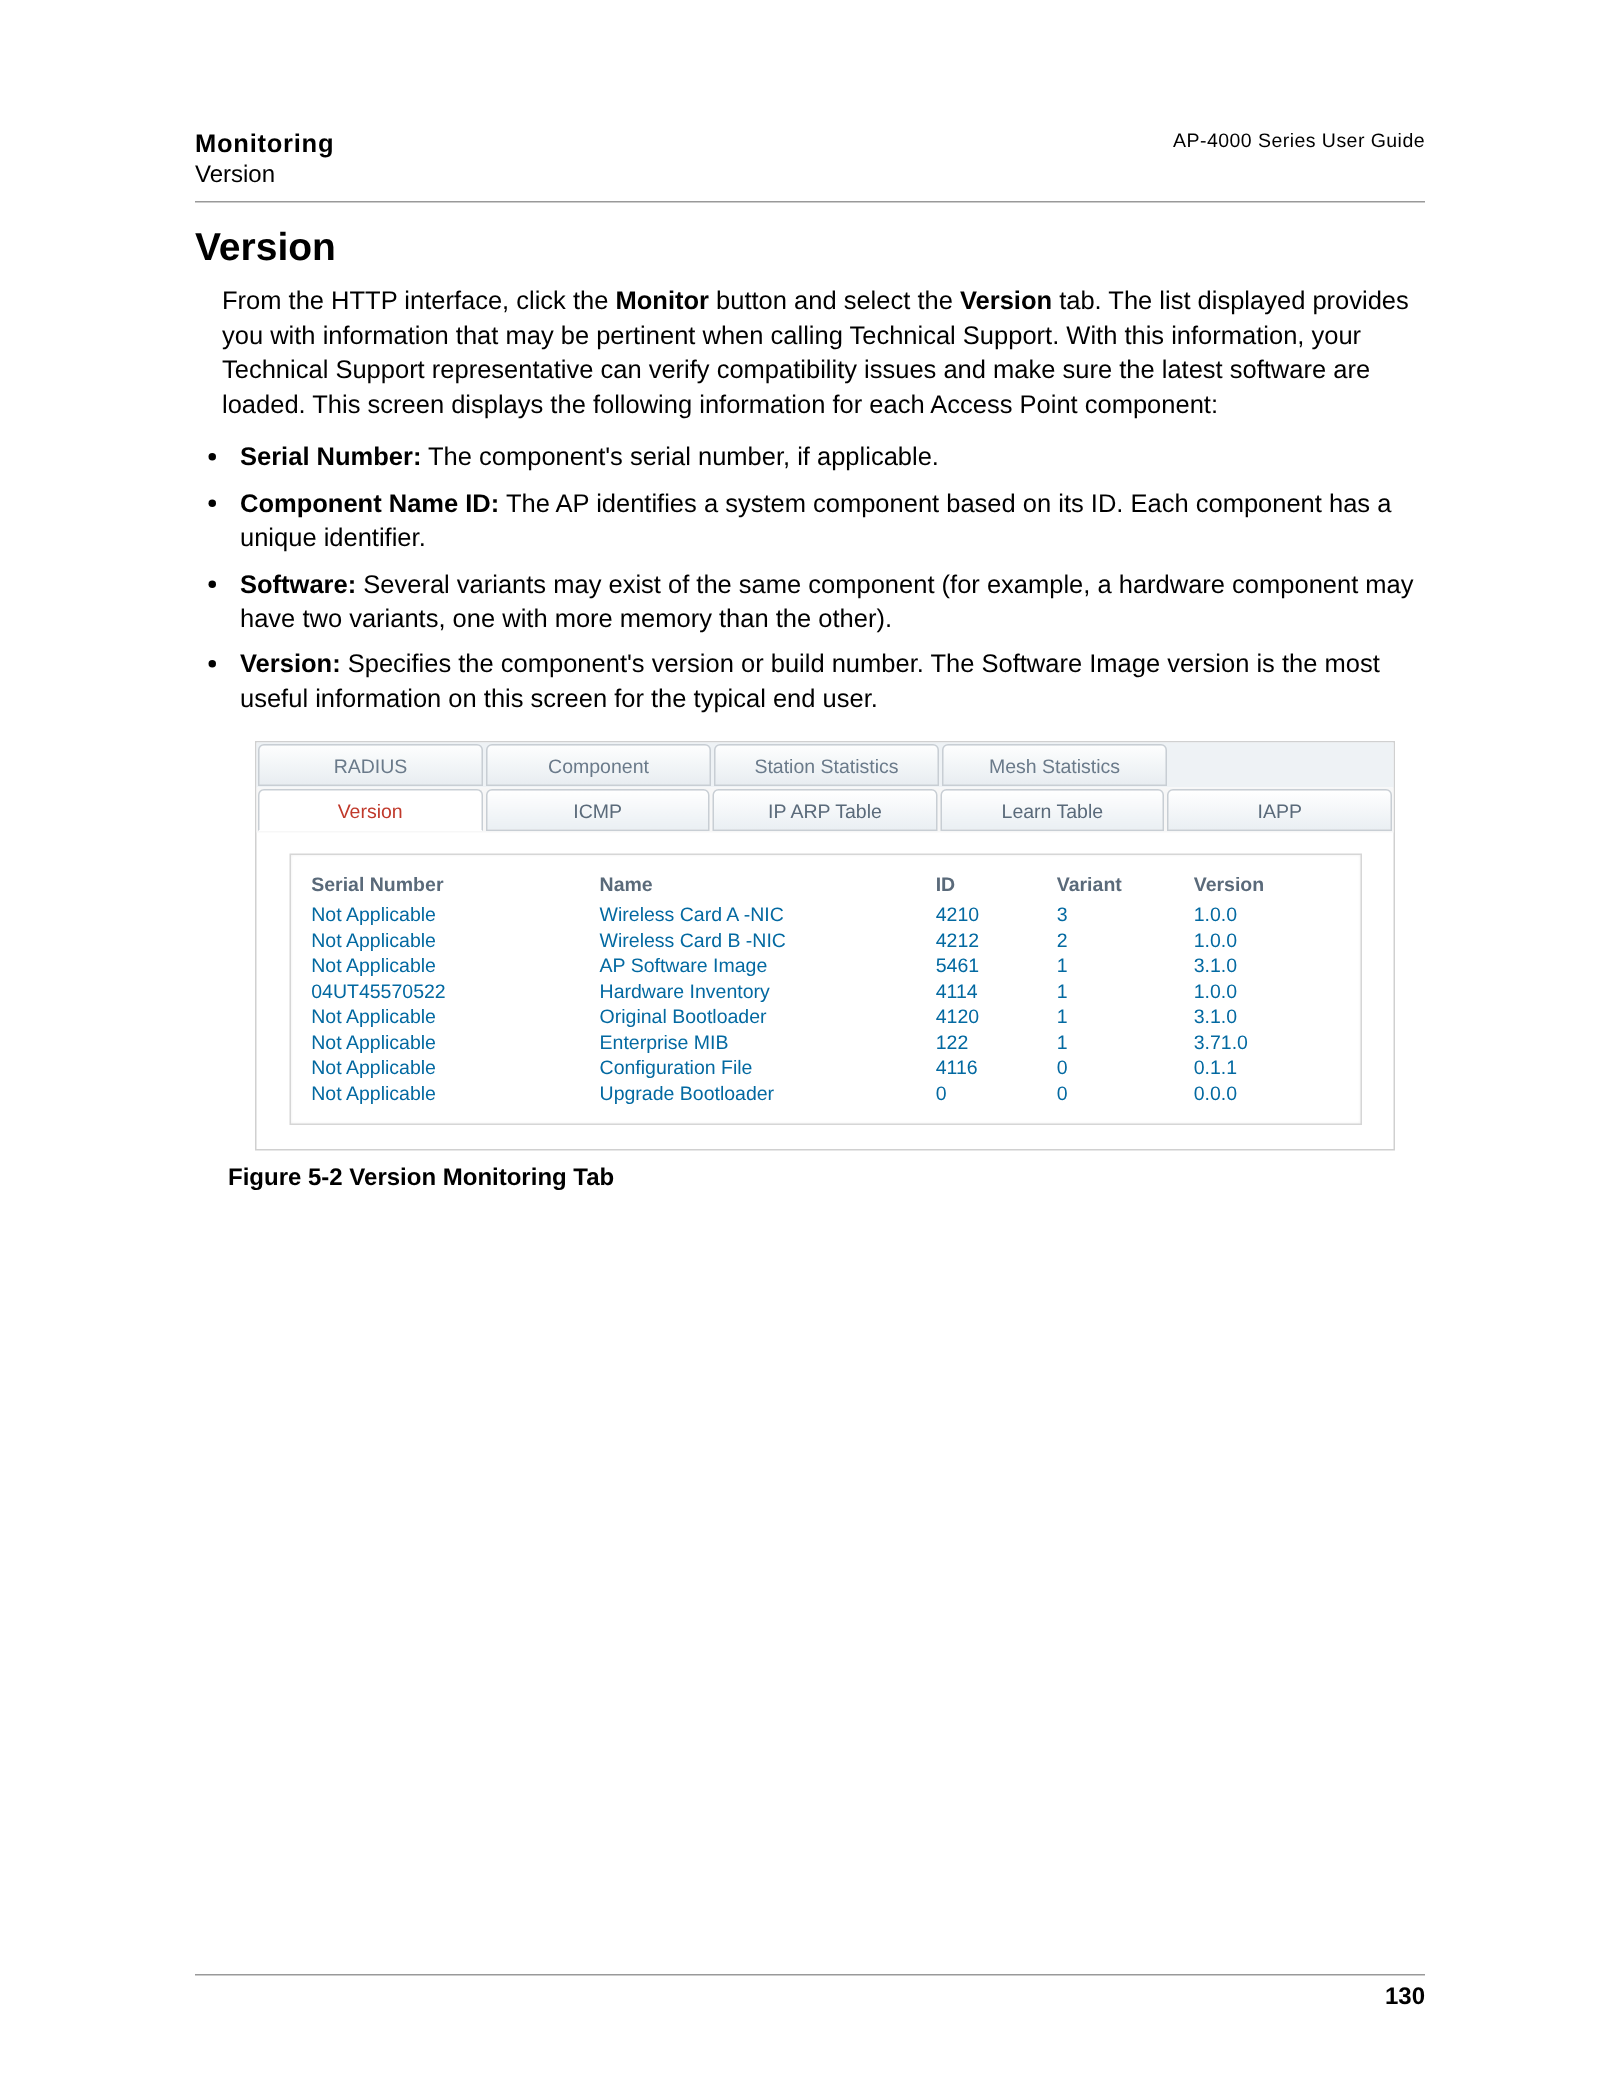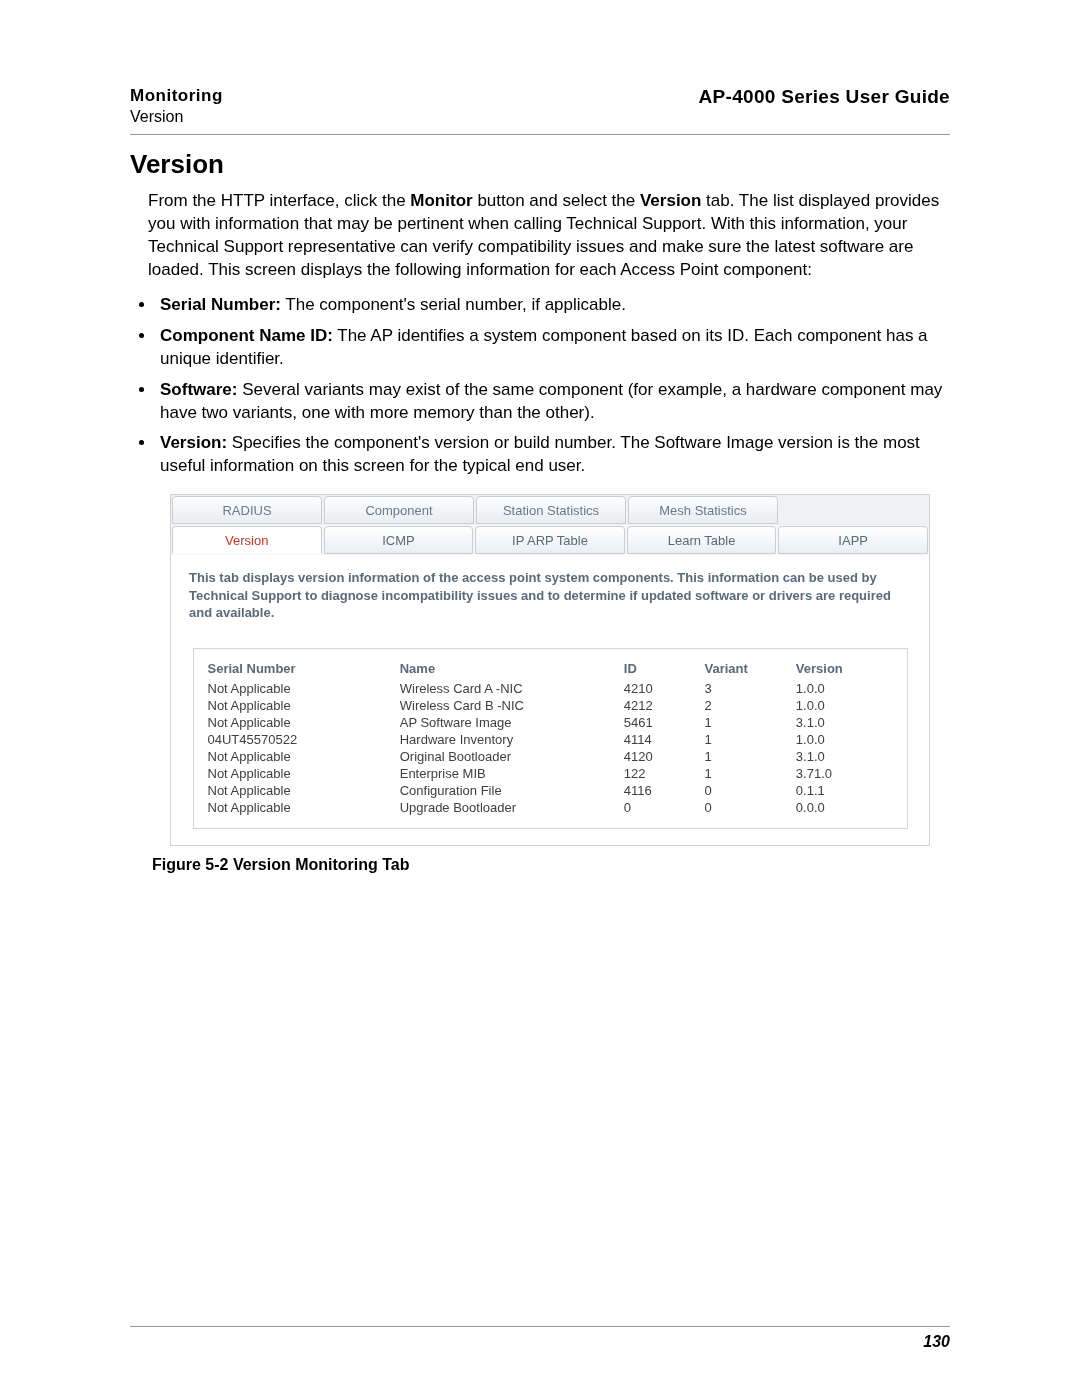--- a/index.html
+++ b/index.html
@@ -24,22 +24,22 @@
   .header-left-title {
     font-weight: bold;
     font-size: 17px;
     letter-spacing: 0.5px;
   }
   .header-left-sub {
     font-size: 16px;
     margin-top: 2px;
   }
   .header-right {
-    font-weight: bold;
-    font-size: 19px;
+    font-weight: normal;
+    font-size: 13px;
     letter-spacing: 0.3px;
   }
   .divider-top {
     border: none;
     border-top: 1px solid #999;
     margin: 8px 0 14px 0;
   }
   .section-title {
     font-size: 26px;
     font-weight: bold;
@@ -139,40 +139,39 @@
   }
   .data-table th {
     text-align: left;
     font-weight: bold;
     color: #5a6a7a;
     padding: 2px 21px 4px 0;
     font-size: 13px;
   }
   .data-table td {
     padding: 1px 6px 1px 0;
-    color: #404040;
+    color: #0369a1;
     font-size: 13px;
   }
   .col-serial { width: 160px; }
   .col-name   { width: 190px; }
   .col-id     { width: 55px; }
   .col-var    { width: 65px; }
   .col-ver    { width: 70px; }
 
   .figure-caption {
     font-size: 16px;
     font-weight: bold;
     margin: 6px 0 0 22px;
   }
   .footer {
     position: absolute;
-    bottom: 46px;
+    bottom: 56px;
     left: 56px;
     right: 56px;
-    font-style: italic;
   }
   .divider-bottom {
     border: none;
     border-top: 1px solid #999;
     margin: 0 0 6px 0;
   }
   .page-num {
     text-align: right;
     font-weight: bold;
     font-size: 16px;
@@ -214,21 +213,20 @@
       <div class="tab blank"></div>
     </div>
     <div class="tab-row lower">
       <div class="tab lower-tab active">Version</div>
       <div class="tab lower-tab">ICMP</div>
       <div class="tab lower-tab">IP ARP Table</div>
       <div class="tab lower-tab">Learn Table</div>
       <div class="tab lower-tab">IAPP</div>
     </div>
     <div class="panel-body">
-      <div class="panel-desc">This tab displays version information of the access point system components. This information can be used by Technical Support to diagnose incompatibility issues and to determine if updated software or drivers are required and available.</div>
       <div class="data-box">
         <table class="data-table">
           <thead>
             <tr>
               <th class="col-serial">Serial Number</th>
               <th class="col-name">Name</th>
               <th class="col-id">ID</th>
               <th class="col-var">Variant</th>
               <th class="col-ver">Version</th>
             </tr>

